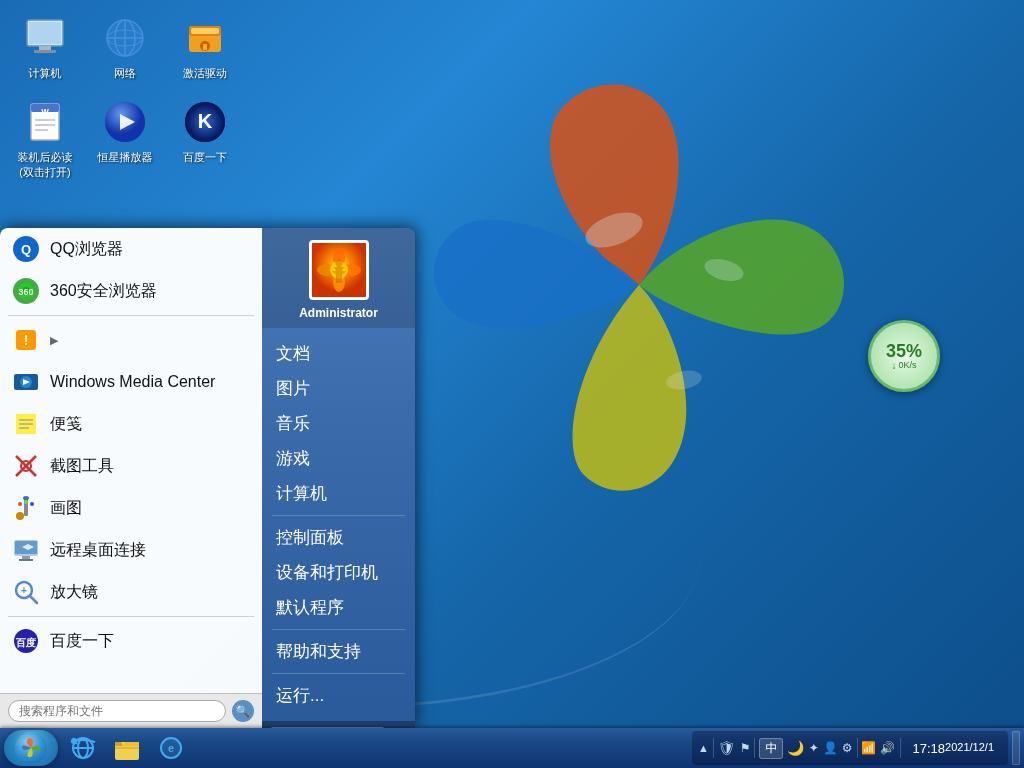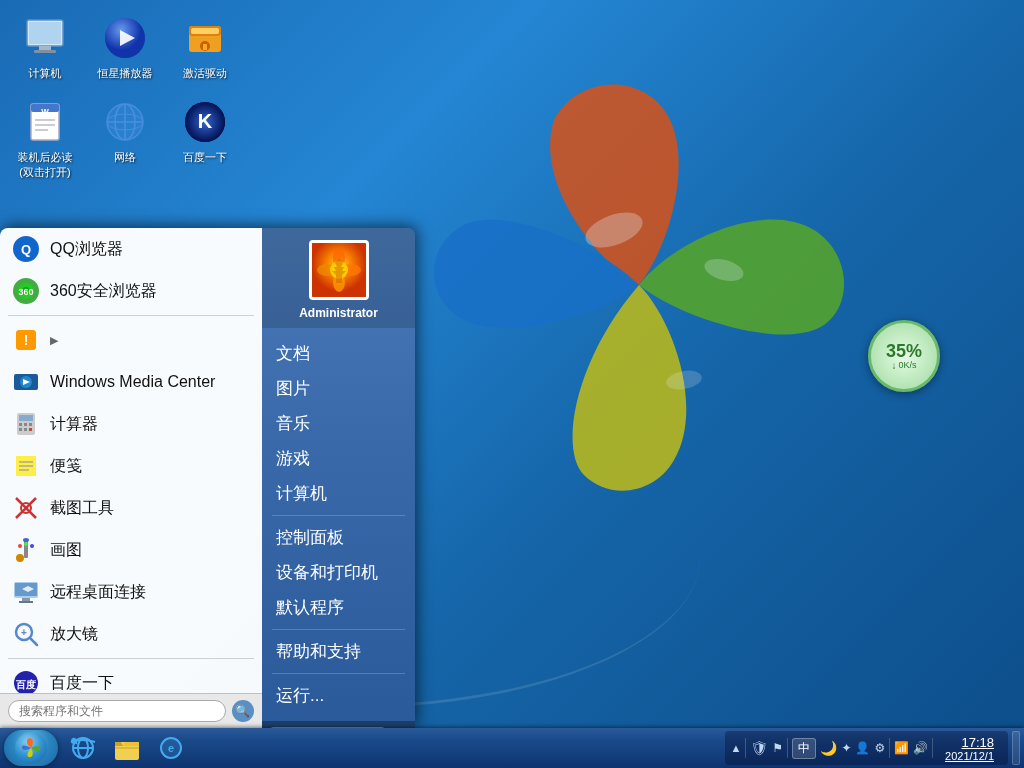--- a/index.html
+++ b/index.html
@@ -352,26 +352,25 @@
       border: 1px solid rgba(255,255,255,0.3);
       border-radius: 3px;
       padding: 1px 5px;
       color: white;
       font-size: 12px;
       cursor: pointer;
     }
 
     .clock-area {
       display: flex;
-      flex-direction: column;
-      align-items: flex-end;
+      flex-direction: row;
+      align-items: flex-start;
       padding: 2px 8px;
       cursor: pointer;
       color: white;
-      text-decoration: underline;
     }
     .clock-time {
       font-size: 13px;
       font-weight: 500;
     }
     .clock-date {
       font-size: 11px;
     }
 
     .show-desktop-btn {
@@ -442,20 +441,34 @@
         <svg width="44" height="44" viewBox="0 0 44 44">
           <rect x="8" y="4" width="28" height="36" rx="2" fill="#ffffff" stroke="#aaaacc" stroke-width="1.5"></rect>
           <rect x="8" y="4" width="28" height="8" rx="2" fill="#4477cc"></rect>
           <text x="22" y="14" text-anchor="middle" fill="white" font-size="8" font-weight="bold">W</text>
           <line x1="12" y1="20" x2="32" y2="20" stroke="#bbbbcc" stroke-width="1.5"></line>
           <line x1="12" y1="25" x2="32" y2="25" stroke="#bbbbcc" stroke-width="1.5"></line>
           <line x1="12" y1="30" x2="25" y2="30" stroke="#bbbbcc" stroke-width="1.5"></line>
         </svg>
       </div>
       <span class="icon-label">装机后必读(双击打开)</span>
+    </div>
+
+    <div class="desktop-icon">
+      <div class="icon-img">
+        <svg width="44" height="44" viewBox="0 0 44 44">
+          <circle cx="22" cy="22" r="18" fill="none" stroke="#4488dd" stroke-width="1.5"></circle>
+          <ellipse cx="22" cy="22" rx="10" ry="18" fill="none" stroke="#4488dd" stroke-width="1.5"></ellipse>
+          <line x1="4" y1="22" x2="40" y2="22" stroke="#4488dd" stroke-width="1.5"></line>
+          <line x1="22" y1="4" x2="22" y2="40" stroke="#4488dd" stroke-width="1.5"></line>
+          <ellipse cx="22" cy="22" rx="18" ry="8" fill="none" stroke="#4488dd" stroke-width="1"></ellipse>
+          <circle cx="22" cy="22" r="18" fill="rgba(100,180,255,0.15)"></circle>
+        </svg>
+      </div>
+      <span class="icon-label">网络</span>
     </div>
 
     <div class="desktop-icon">
       <div class="icon-img">
         <svg width="44" height="44" viewBox="0 0 44 44">
           <circle cx="22" cy="22" r="20" fill="#2255aa"></circle>
           <circle cx="22" cy="22" r="20" fill="url(#hxgrad)"></circle>
           <defs>
             <radialGradient id="hxgrad" cx="40%" cy="30%">
               <stop offset="0%" stop-color="#6699ee"></stop>
@@ -464,34 +477,20 @@
           </defs>
           <polygon points="17,14 17,30 32,22" fill="white" opacity="0.9"></polygon>
         </svg>
       </div>
       <span class="icon-label">恒星播放器</span>
     </div>
 
     <div class="desktop-icon">
       <div class="icon-img">
         <svg width="44" height="44" viewBox="0 0 44 44">
-          <circle cx="22" cy="22" r="18" fill="none" stroke="#4488dd" stroke-width="1.5"></circle>
-          <ellipse cx="22" cy="22" rx="10" ry="18" fill="none" stroke="#4488dd" stroke-width="1.5"></ellipse>
-          <line x1="4" y1="22" x2="40" y2="22" stroke="#4488dd" stroke-width="1.5"></line>
-          <line x1="22" y1="4" x2="22" y2="40" stroke="#4488dd" stroke-width="1.5"></line>
-          <ellipse cx="22" cy="22" rx="18" ry="8" fill="none" stroke="#4488dd" stroke-width="1"></ellipse>
-          <circle cx="22" cy="22" r="18" fill="rgba(100,180,255,0.15)"></circle>
-        </svg>
-      </div>
-      <span class="icon-label">网络</span>
-    </div>
-
-    <div class="desktop-icon">
-      <div class="icon-img">
-        <svg width="44" height="44" viewBox="0 0 44 44">
           <rect x="6" y="10" width="32" height="26" rx="3" fill="#f0a020"></rect>
           <rect x="6" y="10" width="32" height="10" rx="3" fill="#e08010"></rect>
           <rect x="8" y="12" width="28" height="6" rx="2" fill="#ffd060"></rect>
           <circle cx="22" cy="30" r="5" fill="#cc6000"></circle>
           <rect x="20" y="28" width="4" height="6" fill="#ffaa20"></rect>
         </svg>
       </div>
       <span class="icon-label">激活驱动</span>
     </div>
 
@@ -564,35 +563,20 @@
           <span class="mi-icon">
             <svg width="28" height="28" viewBox="0 0 28 28">
               <rect x="2" y="6" width="24" height="16" rx="2" fill="#1a5a99"></rect>
               <circle cx="14" cy="14" r="6" fill="#2288cc"></circle>
               <polygon points="11,11 11,17 18,14" fill="white"></polygon>
             </svg>
           </span>
           <span class="mi-label">Windows Media Center</span>
         </div>
 
-        <div class="menu-item">
-          <span class="mi-icon">
-            <svg width="28" height="28" viewBox="0 0 28 28">
-              <rect x="5" y="3" width="18" height="22" rx="2" fill="#cccccc"></rect>
-              <rect x="7" y="5" width="14" height="6" fill="#88aacc"></rect>
-              <rect x="7" y="13" width="3" height="3" fill="#888"></rect>
-              <rect x="12" y="13" width="3" height="3" fill="#888"></rect>
-              <rect x="17" y="13" width="3" height="3" fill="#888"></rect>
-              <rect x="7" y="18" width="3" height="3" fill="#888"></rect>
-              <rect x="12" y="18" width="3" height="3" fill="#888"></rect>
-              <rect x="17" y="18" width="3" height="3" fill="#cc4444"></rect>
-            </svg>
-          </span>
-          <span class="mi-label">计算器</span>
-        </div>
 
         <div class="menu-item">
           <span class="mi-icon">
             <svg width="28" height="28" viewBox="0 0 28 28">
               <rect x="4" y="4" width="20" height="20" fill="#ffee44"></rect>
               <line x1="7" y1="10" x2="21" y2="10" stroke="#aaa990" stroke-width="1.5"></line>
               <line x1="7" y1="14" x2="21" y2="14" stroke="#aaa990" stroke-width="1.5"></line>
               <line x1="7" y1="18" x2="17" y2="18" stroke="#aaa990" stroke-width="1.5"></line>
             </svg>
           </span>

